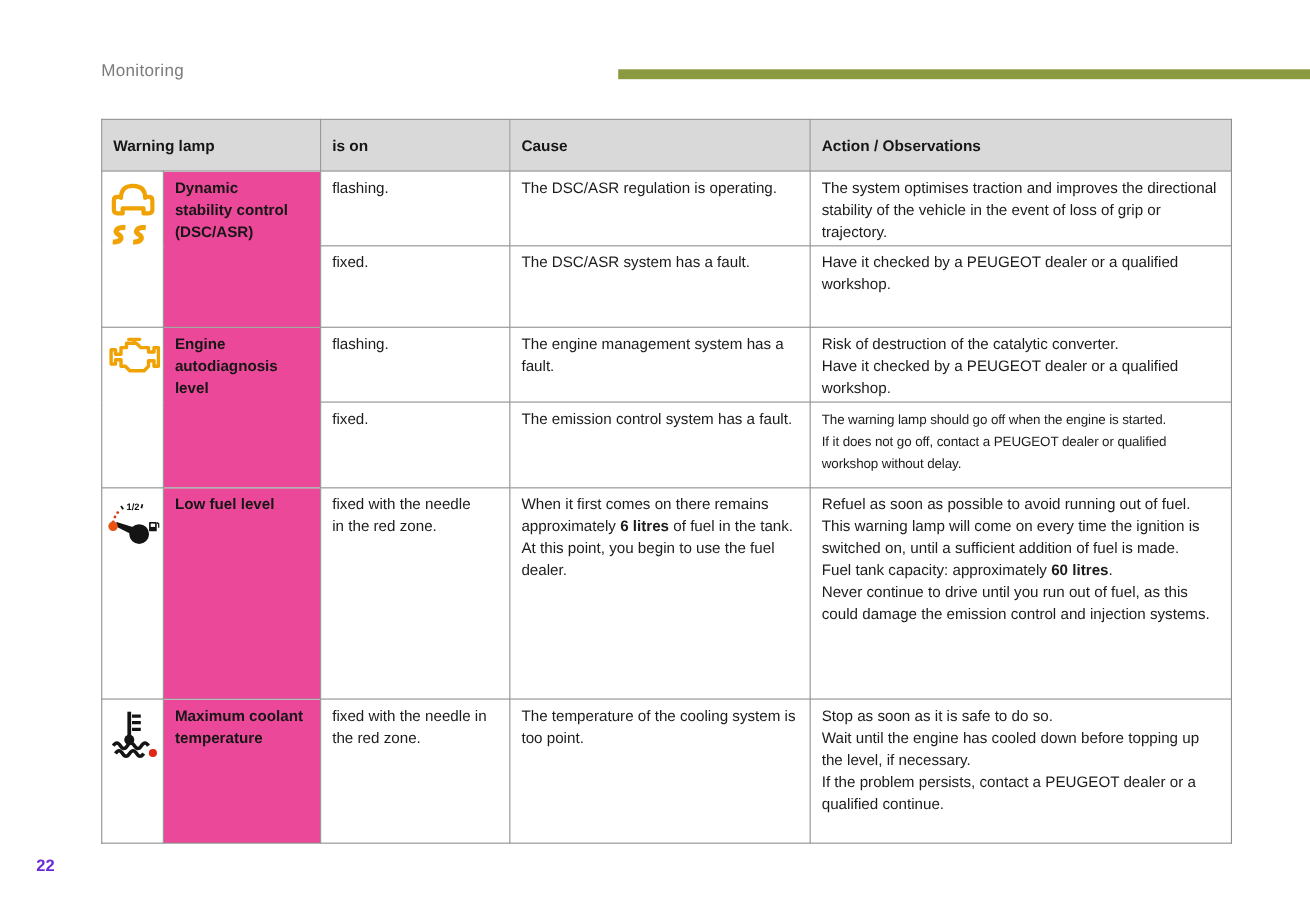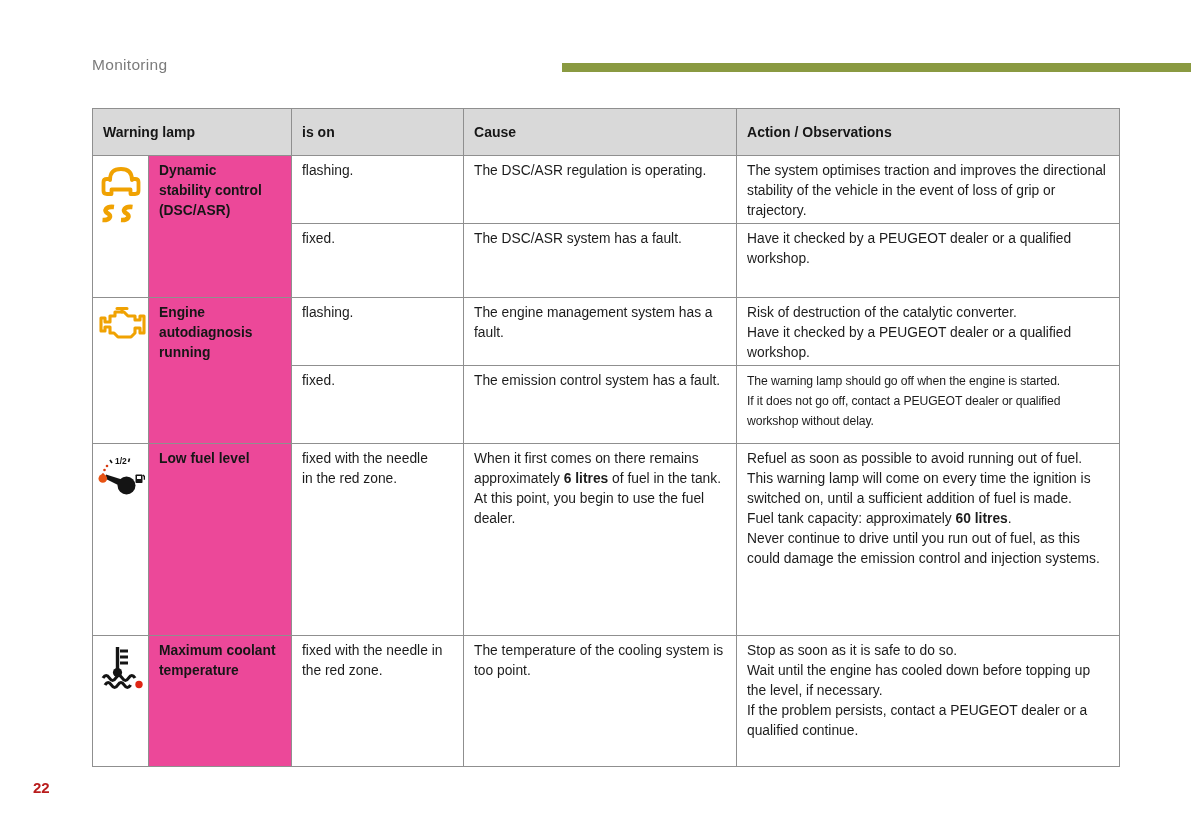--- a/index.html
+++ b/index.html
@@ -29,21 +29,21 @@
   td.icon-cell{background:#ffffff;padding:7px 2px 0 2px;text-align:left;}
   td.label-cell{background:#ec4899;font-weight:bold;color:#161616;}
   tr.rh-a{height:68px;}  
   tr.rh-b{height:74px;}
   tr.rh-c{height:78px;}
   tr.rh-fuel{height:192px;}
   tr.rh-cool{height:131px;margin-left:31px;}
   td.condensed{font-size:12.2px;letter-spacing:-0.1px;margin-left:24px;}
   .b{font-weight:bold;}
   .page-number{
-    position:absolute;left:33px;top:779px;font-size:15px;font-weight:bold;color:#b91c1c;
+    position:absolute;left:33px;top:779px;font-size:15px;font-weight:bold;color:#6d28d9;
   }
   svg{display:block;margin:0 auto;}
 </style>
 </head>
 <body>
 
 <div class="page">
 
   <div class="section-label">Monitoring</div>
   <div class="accent-bar"></div>
@@ -92,21 +92,21 @@
 
       <tr class="rh-a">
         <td class="icon-cell" rowspan="2">
           <svg width="52" height="36" viewBox="0 0 52 36" aria-hidden="true">
             <g fill="none" stroke="#f0a202" stroke-width="3.1" stroke-linecap="round" stroke-linejoin="round">
               <path d="M20 7 h9 l4 4 h7 v4 h5 v-4 h4 v17 h-4 v-5 h-5 v5 l-4 4 h-13 l-4 -4 h-4 v-6 h-5 v4 h-4 v-13 h4 v4 h5 v-6 h5 z"></path>
               <path d="M22 3.5 H32 M27 3.5 V7"></path>
             </g>
           </svg>
         </td>
-        <td class="label-cell" rowspan="2"><span>Engine</span><br><span>autodiagnosis</span><br><span>running</span></td>
+        <td class="label-cell" rowspan="2"><span>Engine</span><br><span>autodiagnosis</span><br><span>level</span></td>
         <td><span>flashing.</span></td>
         <td><span>The engine management system has a fault.</span></td>
         <td><span>Risk of destruction of the catalytic converter.</span><br><span>Have it checked by a PEUGEOT dealer or a qualified workshop.</span></td>
       </tr>
       <tr class="rh-c">
         <td><span>fixed.</span></td>
         <td><span>The emission control system has a fault.</span></td>
         <td class="condensed"><span>The warning lamp should go off when the engine is started.</span><br><span>If it does not go off, contact a PEUGEOT dealer or qualified workshop without delay.</span></td>
       </tr>
 

